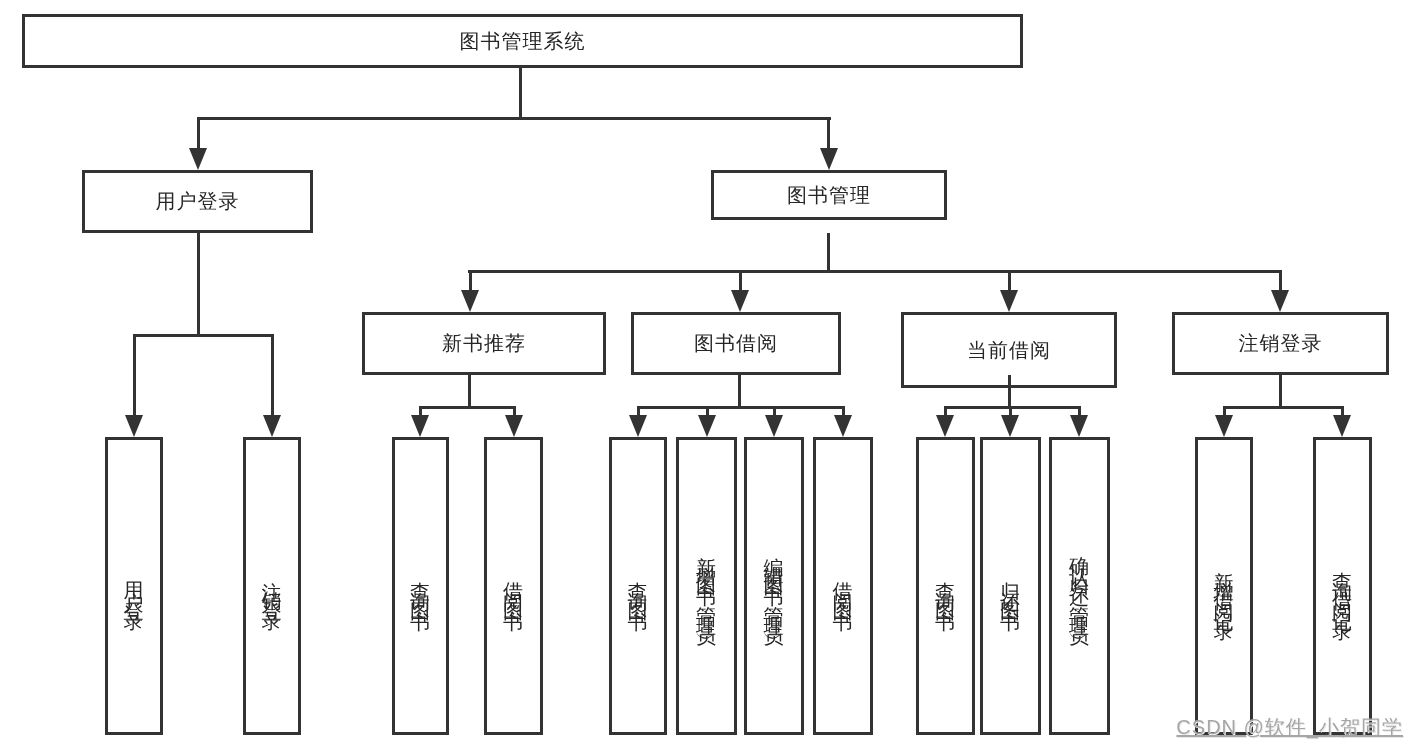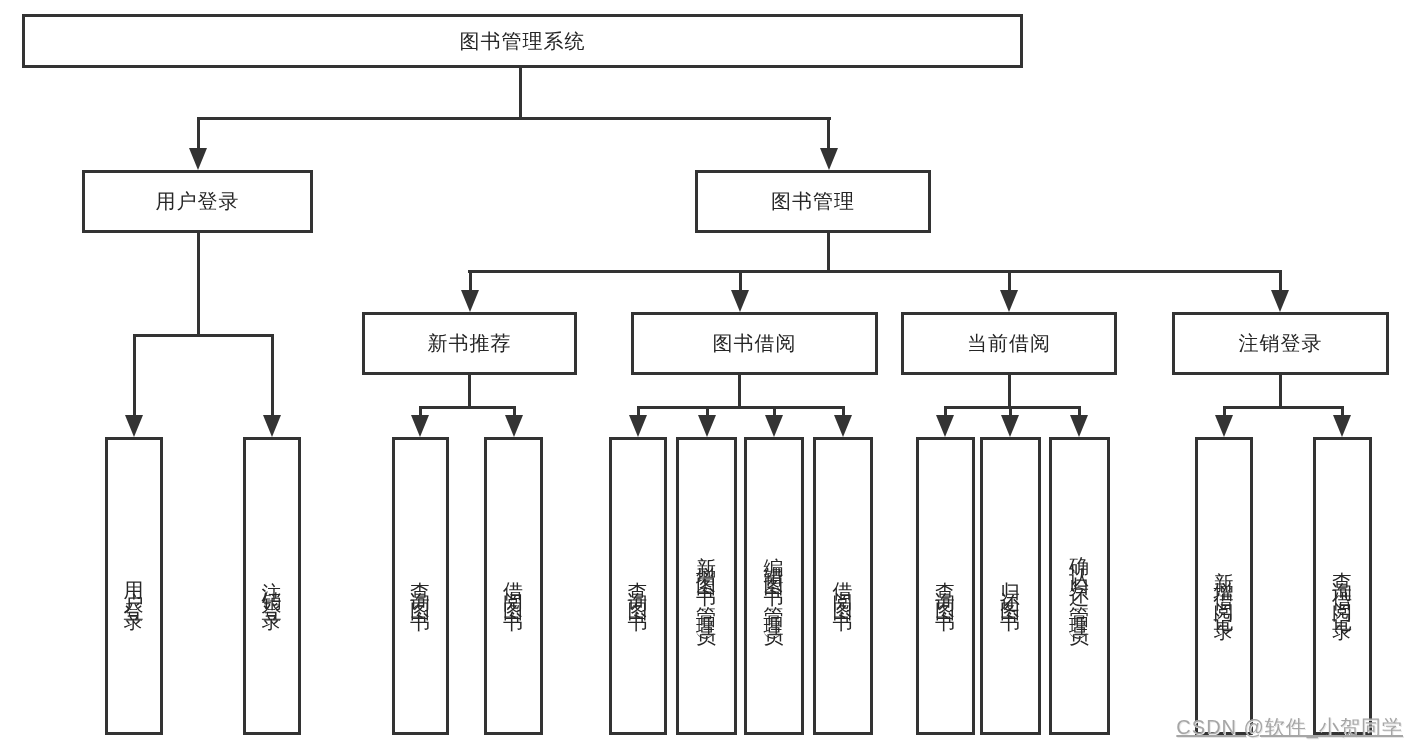--- a/index.html
+++ b/index.html
@@ -75,21 +75,21 @@
   <div class="vline" style="left:519px; top:68px; height:52px;"></div>
   <div class="hline" style="left:197px; top:117px; width:634px;"></div>
   <div class="vline" style="left:197px; top:117px; height:33px;"></div>
   <div class="arr" style="left:189px; top:148px;"></div>
   <div class="vline" style="left:827px; top:117px; height:33px;"></div>
   <div class="arr" style="left:820px; top:148px;"></div>
 
   <div class="box" style="left:82px; top:170px; width:231px; height:63px;">
     <span>用户登录</span>
   </div>
-  <div class="box" style="left:695px; top:170px; width:236px; height:63px;font-family:Liberation Serif, serif;">
+  <div class="box" style="left:711px; top:170px; width:236px; height:50px;font-family:Liberation Serif, serif;">
     <span>图书管理</span>
   </div>
 
   <div class="vline" style="left:197px; top:233px; height:104px;"></div>
   <div class="hline" style="left:133px; top:334px; width:141px;"></div>
   <div class="vline" style="left:133px; top:334px; height:83px;"></div>
   <div class="arr" style="left:125px; top:415px;"></div>
   <div class="vline" style="left:271px; top:334px; height:83px;"></div>
   <div class="arr" style="left:263px; top:415px;"></div>
 
@@ -97,27 +97,27 @@
   <div class="hline" style="left:468px; top:270px; width:813px;"></div>
   <div class="vline" style="left:469px; top:270px; height:22px;"></div>
   <div class="arr" style="left:461px; top:290px;"></div>
   <div class="vline" style="left:739px; top:270px; height:22px;"></div>
   <div class="arr" style="left:731px; top:290px;"></div>
   <div class="vline" style="left:1008px; top:270px; height:22px;"></div>
   <div class="arr" style="left:1000px; top:290px;"></div>
   <div class="vline" style="left:1279px; top:270px; height:22px;"></div>
   <div class="arr" style="left:1271px; top:290px;"></div>
 
-  <div class="box" style="left:362px; top:312px; width:215px; height:63px;">
+  <div class="box" style="left:362px; top:312px; width:244px; height:63px;">
     <span>新书推荐</span>
   </div>
-  <div class="box" style="left:631px; top:312px; width:247px; height:63px;">
+  <div class="box" style="left:631px; top:312px; width:210px; height:63px;">
     <span>图书借阅</span>
   </div>
-  <div class="box" style="left:901px; top:312px; width:216px; height:63px;">
+  <div class="box" style="left:901px; top:312px; width:216px; height:76px;">
     <span>当前借阅</span>
   </div>
   <div class="box" style="left:1172px; top:312px; width:217px; height:63px;">
     <span>注销登录</span>
   </div>
 
   <div class="vline" style="left:468px; top:375px; height:34px;"></div>
   <div class="hline" style="left:419px; top:406px; width:97px;"></div>
   <div class="vline" style="left:419px; top:406px; height:11px;"></div>
   <div class="arr" style="left:411px; top:415px;"></div>

